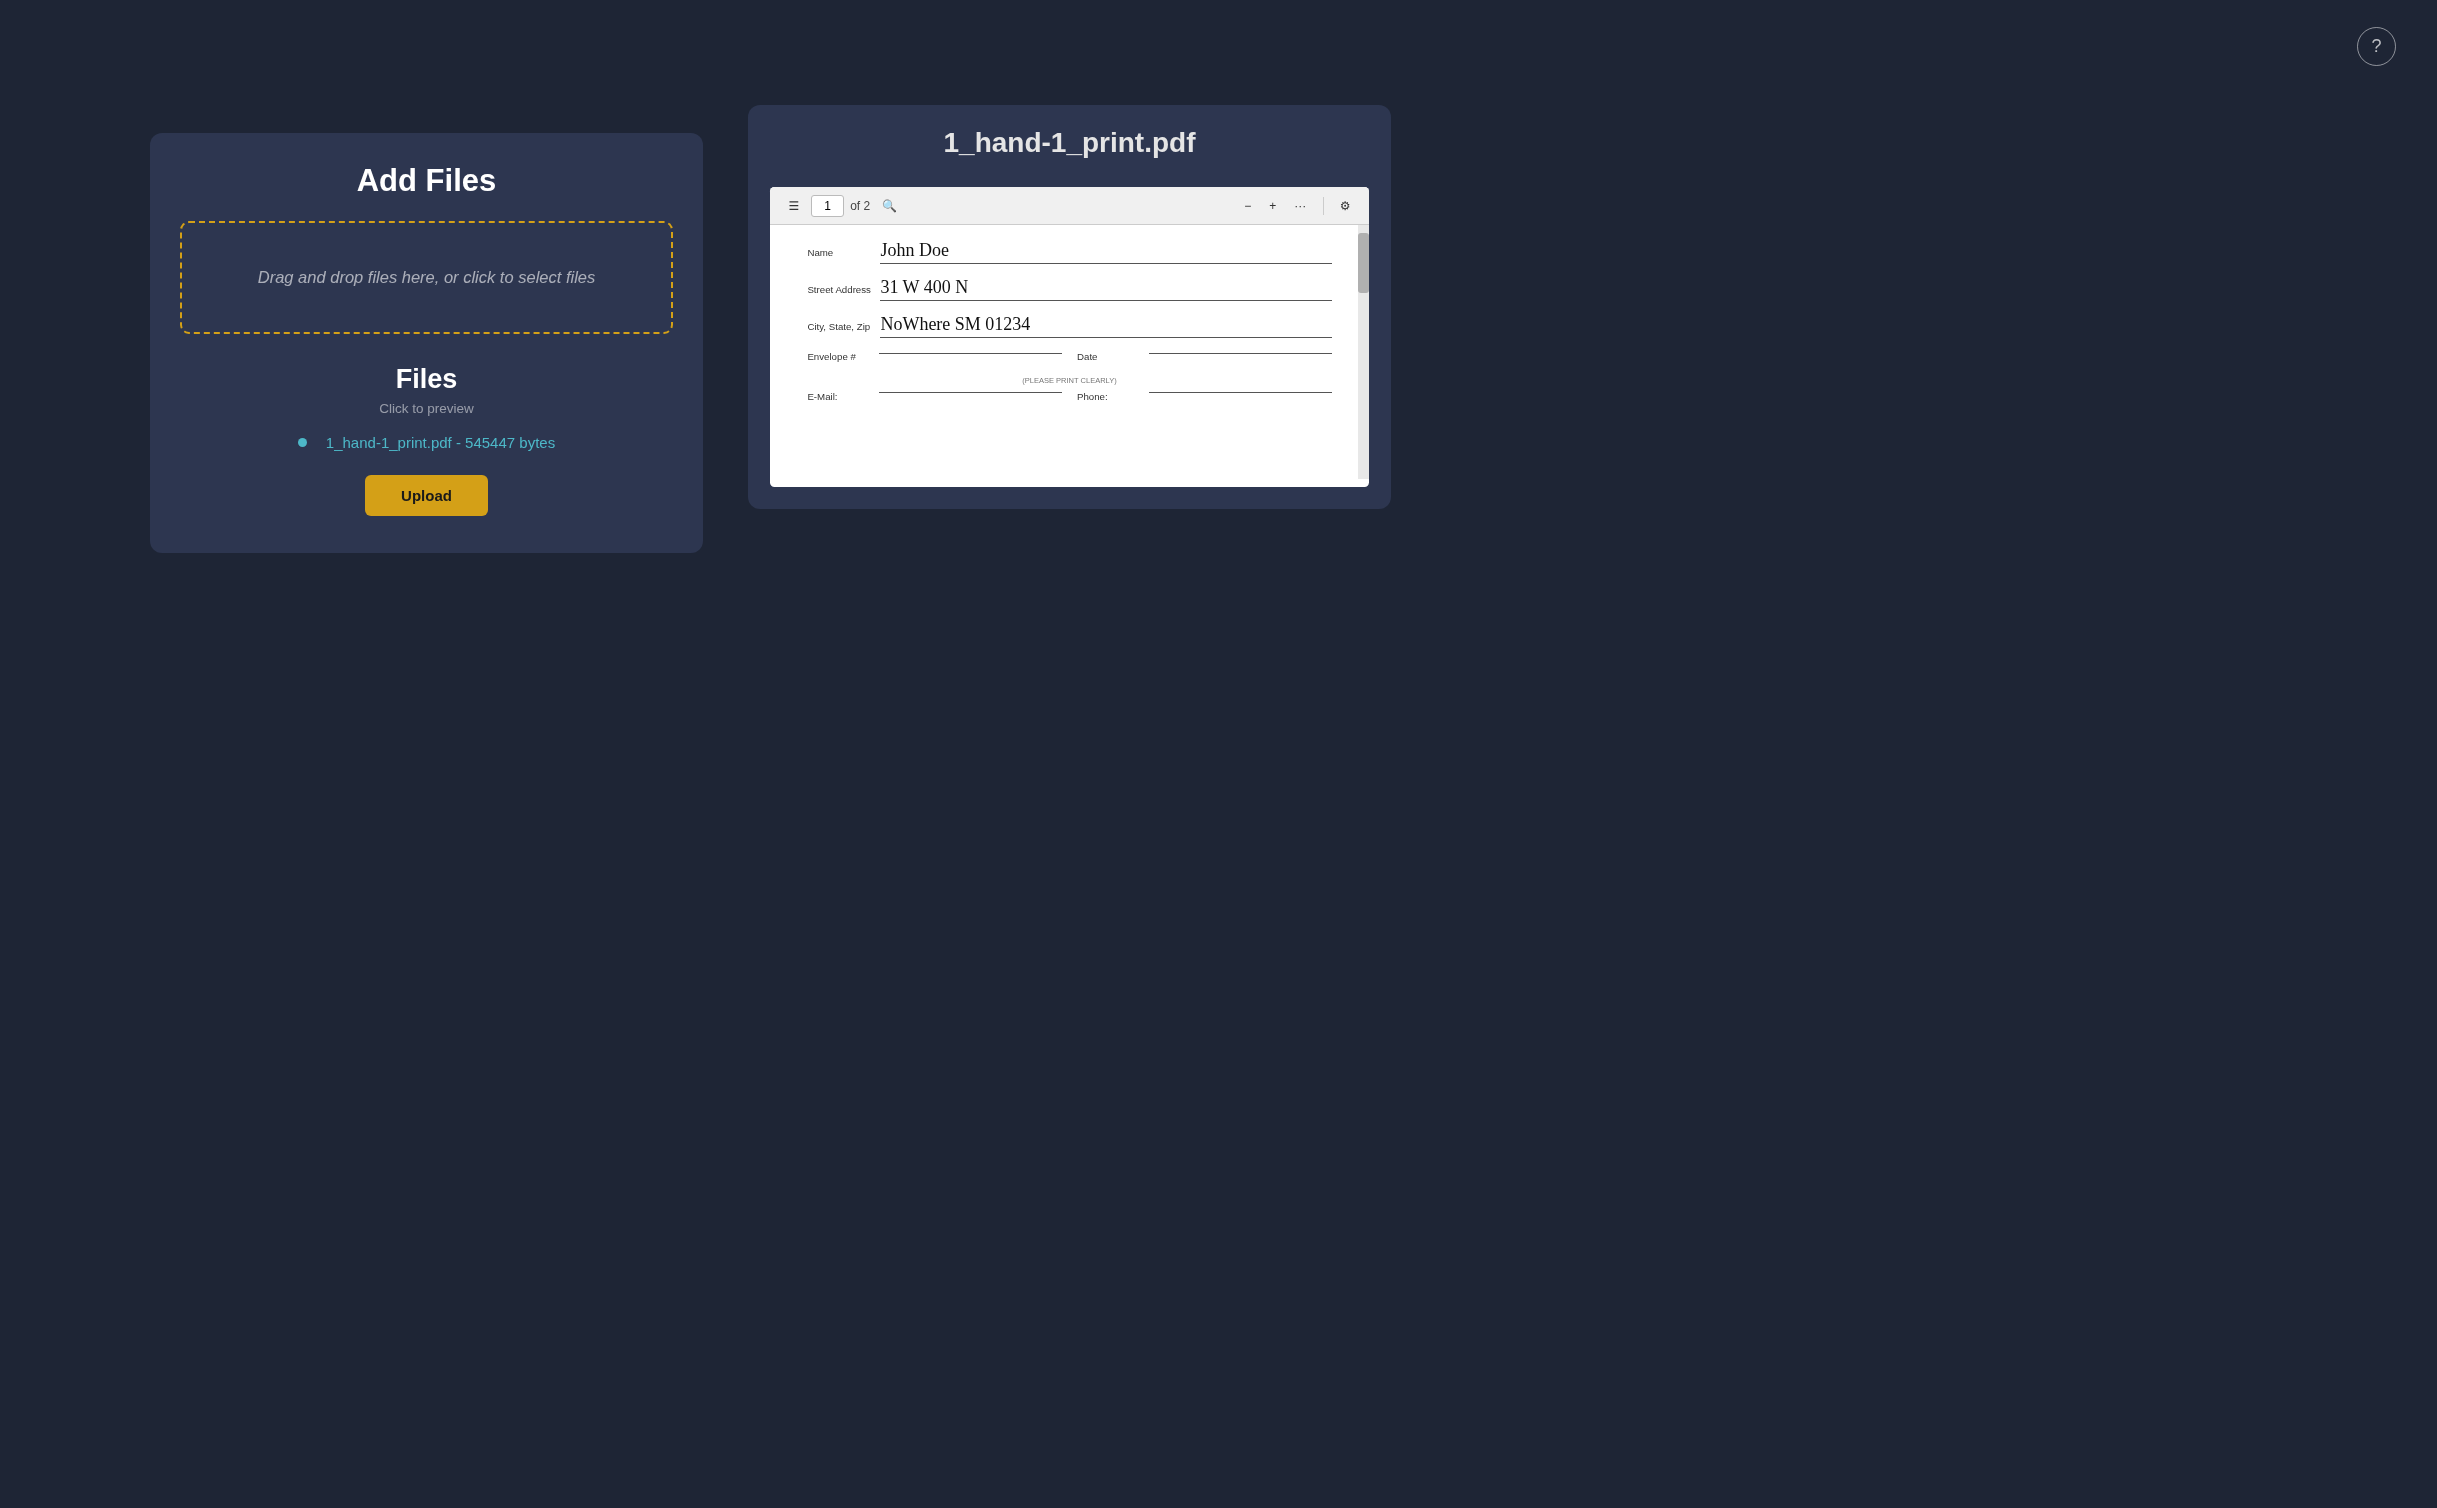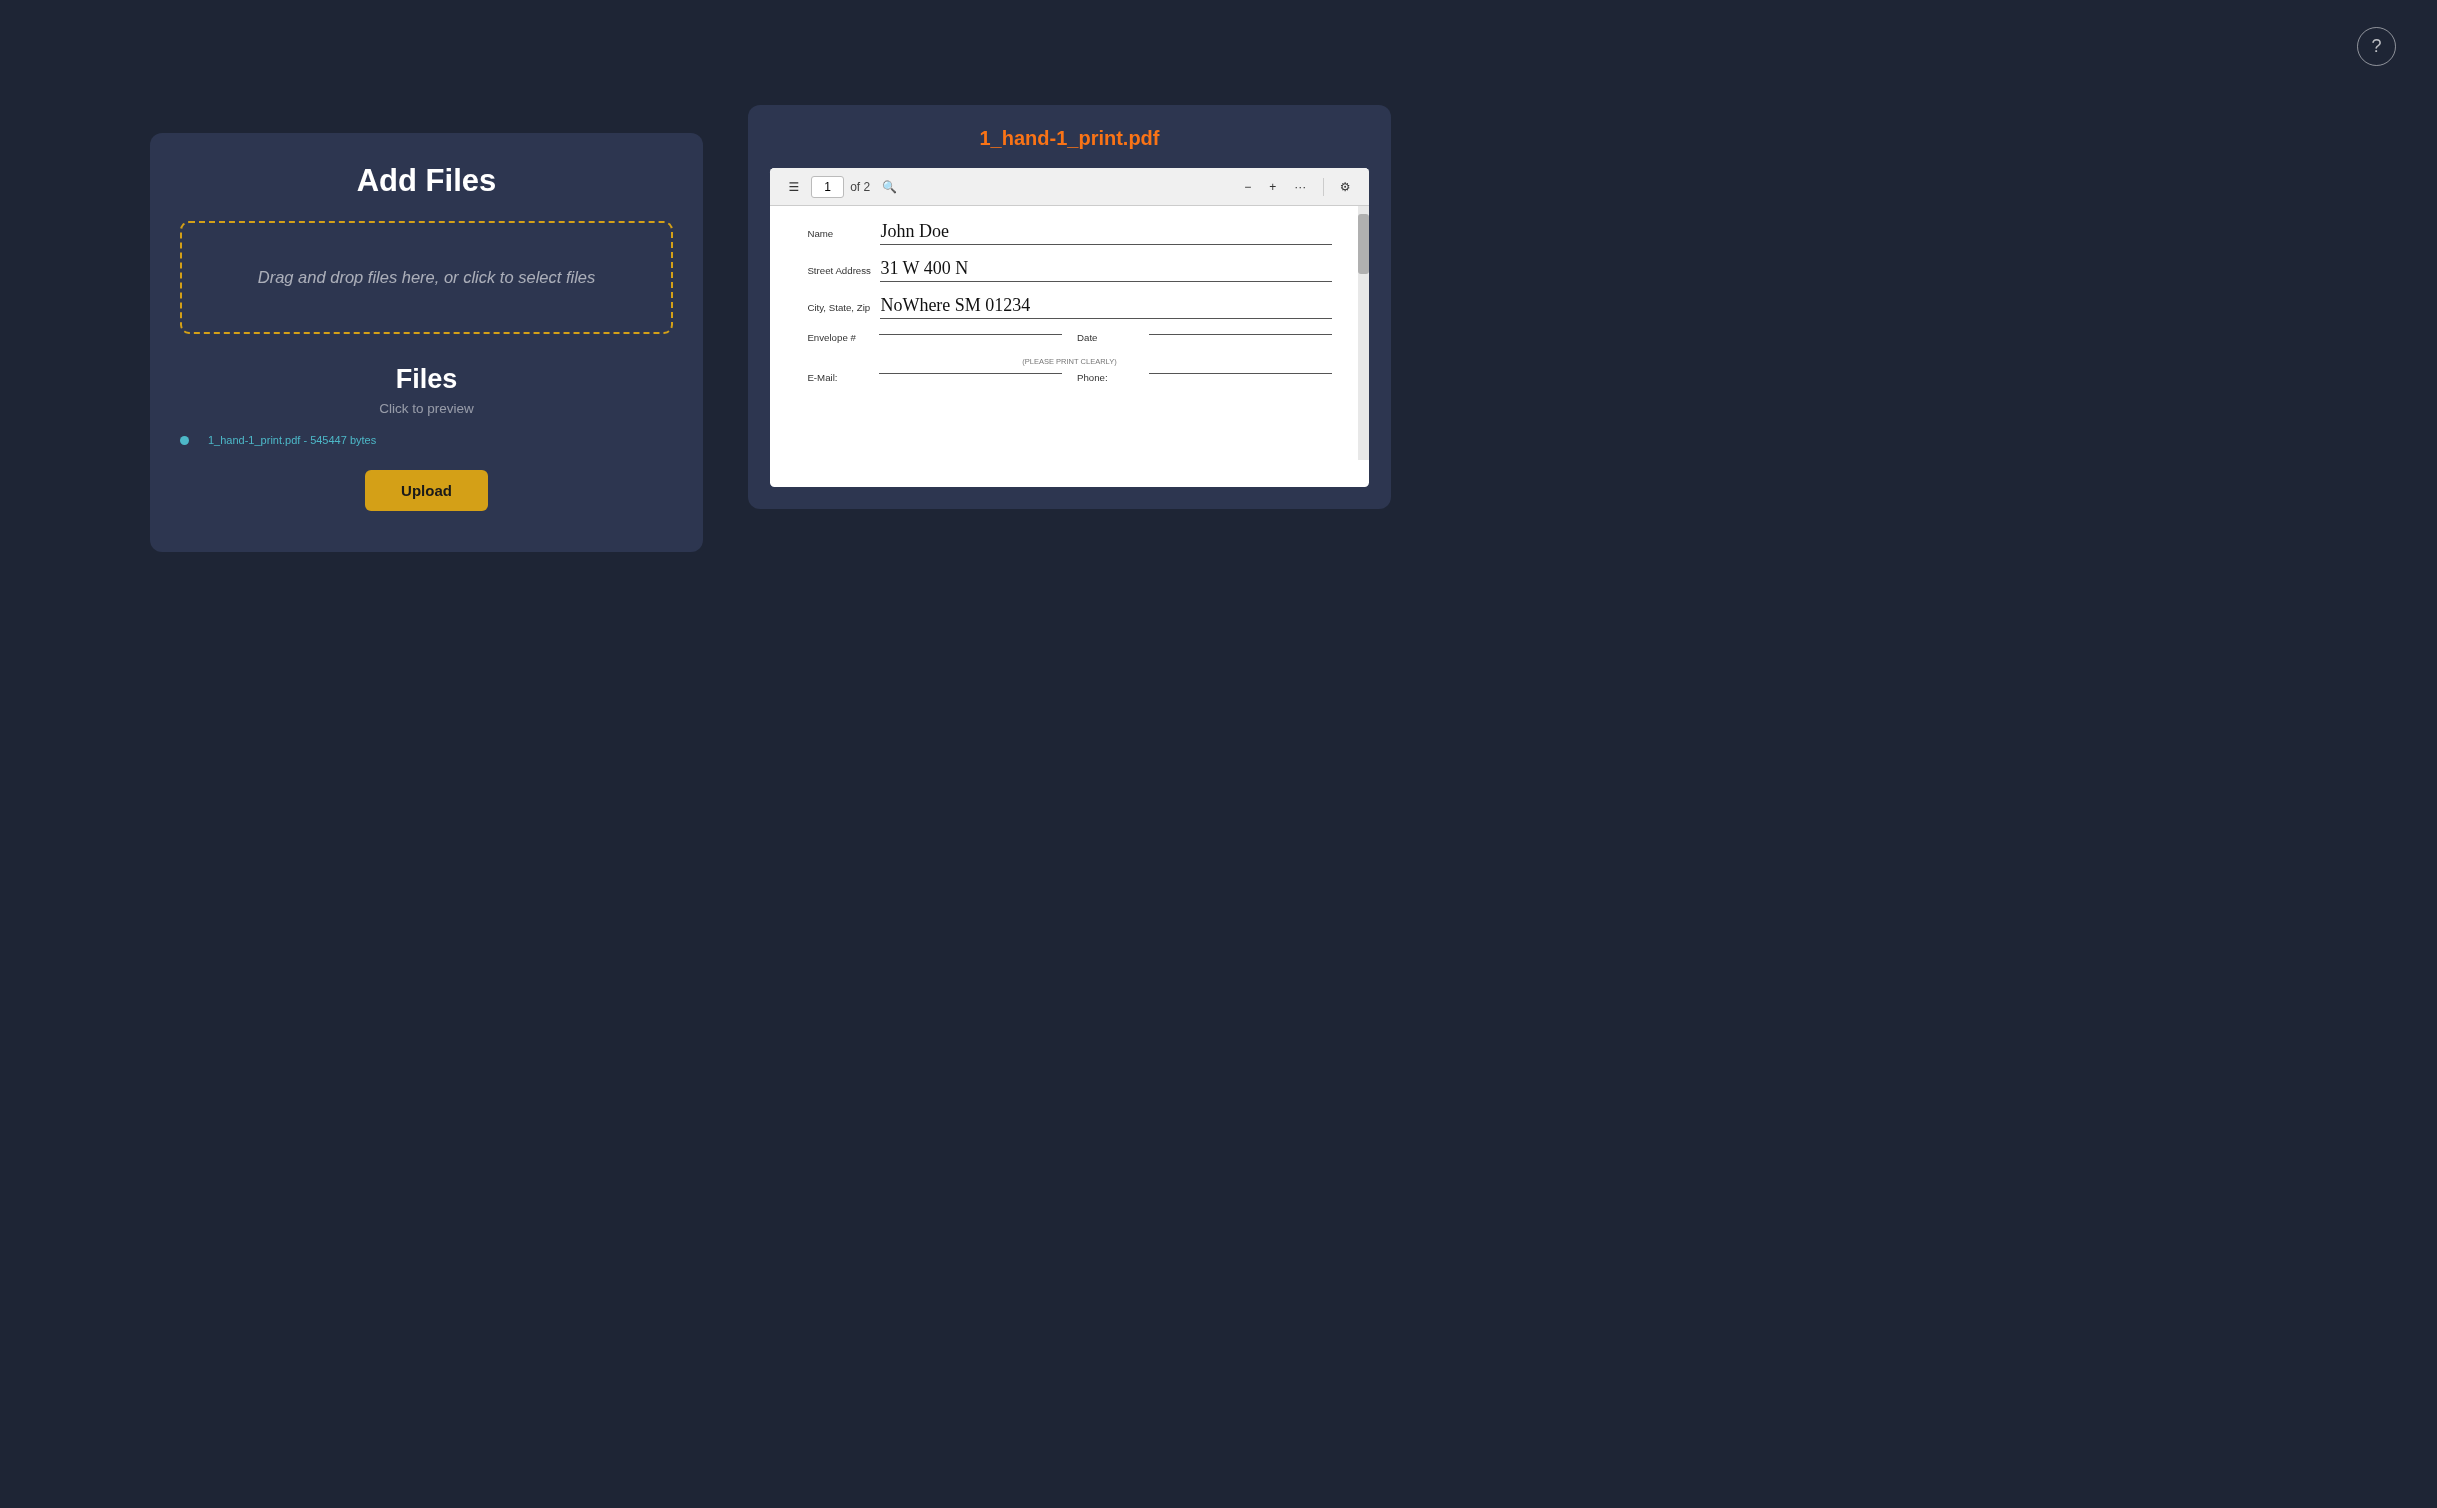--- a/index.html
+++ b/index.html
@@ -95,23 +95,23 @@
     }
 
     .file-list {
       list-style: none;
       margin-bottom: 24px;
     }
 
     .file-item {
       display: flex;
       align-items: center;
-      justify-content: flex-start;
+      justify-content: center;
       gap: 19px;
-      font-size: 11px;
+      font-size: 15px;
     }
 
     .file-dot {
       width: 9px;
       height: 9px;
       border-radius: 50%;
       background: #4db8c8;
       flex-shrink: 0;
     }
 
@@ -138,24 +138,24 @@
       border-radius: 12px;
       padding: 22.4px 22.4px 22.4px 22.4px;
       width: 643px;
       min-height: 404px;
       display: flex;
       flex-direction: column;
       align-items: center;
     }
 
     .pdf-title {
-      font-size: 20px;
+      font-size: 28px;
       font-weight: 600;
-      color: #f97316;
-      margin-bottom: 18px;
+      color: #e5e5e5;
+      margin-bottom: 28px;
       text-align: center;
     }
 
     .pdf-viewer {
       width: 100%;
       background: #fff;
       border-radius: 4.5px;
       overflow: hidden;
       flex: 1;
     }

